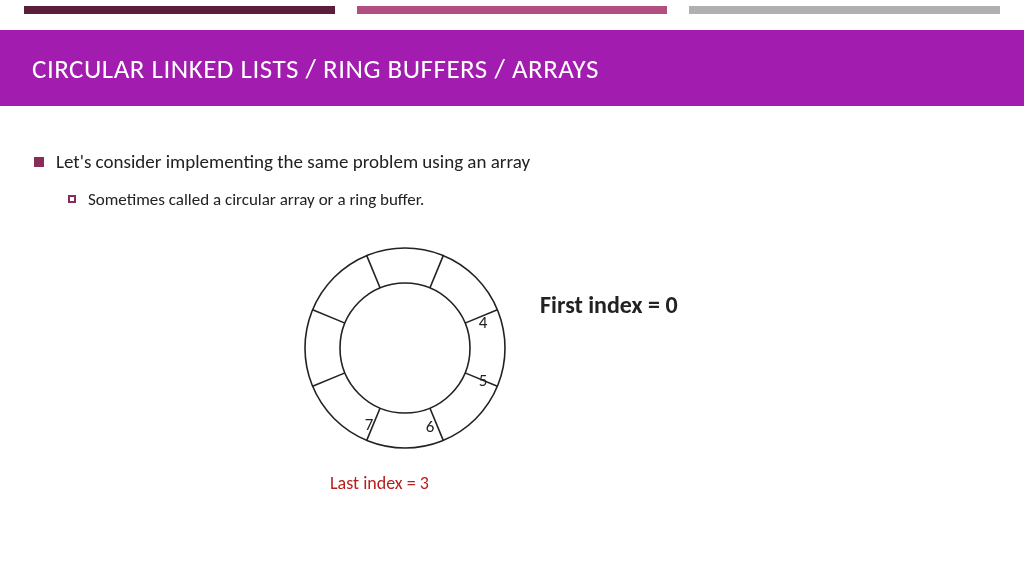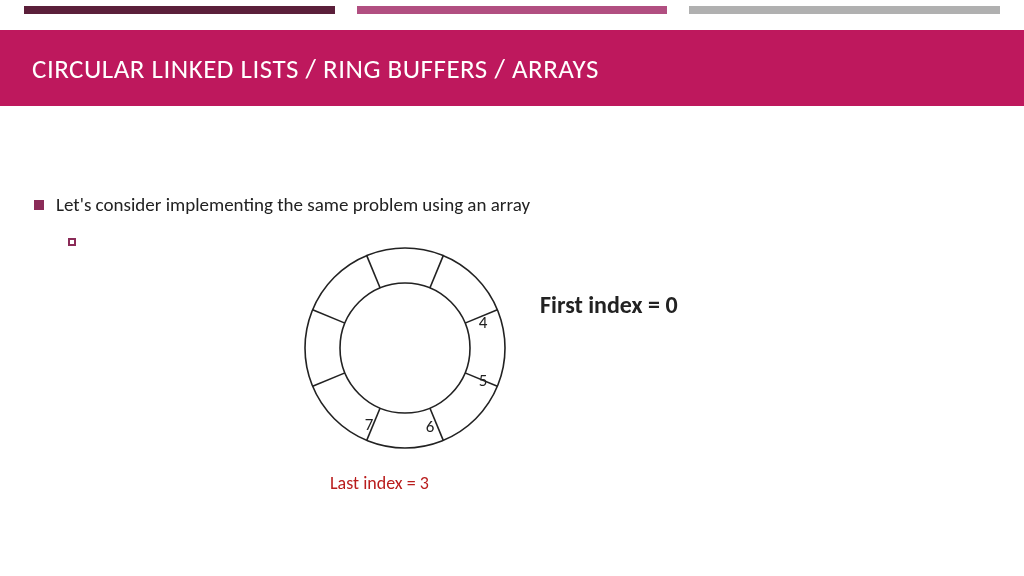--- a/index.html
+++ b/index.html
@@ -6,24 +6,24 @@
   html, body { width: 1024px; height: 576px; font-family: "Segoe UI", Calibri, Arial, sans-serif; background: #fff; color: #222; overflow: hidden; }
   .slide { width: 1024px; height: 576px; position: relative; }
 
   
   .top-stripe { position: absolute; top: 6px; left: 24px; right: 24px; height: 8px; display: flex; gap: 22px; }
   .stripe-seg { flex: 1 1 0; height: 8px; }
   .seg-a { background: #5B1F3A; }
   .seg-b { background: #B14F81; }
   .seg-c { background: #B0B0B0; }
 
-  .title-band { position: absolute; top: 30px; left: 0; right: 0; height: 76px; background: #be185d; display: flex; align-items: center; padding-left: 32px; }
+  .title-band { position: absolute; top: 30px; left: 0; right: 0; height: 76px; background: #a21caf; display: flex; align-items: center; padding-left: 32px; }
   .title-band h1 { color: #fff; font-weight: 400; font-size: 27px; letter-spacing: 0.5px; }
 
-  .body { position: absolute; top: 150px; left: 34px; right: 26px; margin-top: 43px; }
+  .body { position: absolute; top: 150px; left: 34px; right: 26px; }
 
   .bullet-lvl1 { display: flex; align-items: flex-start; gap: 12px; margin-bottom: 16px; }
   .bullet-lvl1 .sq { width: 10px; height: 10px; background: #8B2B58; margin-top: 7px; flex-shrink: 0; }
   .bullet-lvl1 .txt { font-size: 19px; color: #222; }
 
   .bullet-lvl2 { display: flex; align-items: flex-start; gap: 12px; margin-left: 34px; margin-bottom: 20px; }
   .bullet-lvl2 .sq { width: 8px; height: 8px; border: 2px solid #8B2B58; background: #fff; margin-top: 6px; flex-shrink: 0; }
   .bullet-lvl2 .txt { font-size: 17px; color: #222; }
 
   .diagram-area { position: absolute; top: 240px; left: 0; width: 1024px; height: 320px; }
@@ -49,20 +49,21 @@
     <h1>CIRCULAR LINKED LISTS / RING BUFFERS / ARRAYS</h1>
   </div>
 
   <div class="body">
     <div class="bullet-lvl1">
       <div class="sq"></div>
       <div class="txt">Let's consider implementing the same problem using an array</div>
     </div>
     <div class="bullet-lvl2">
       <div class="sq"></div>
+      <div class="txt">Sometimes called a circular array or a ring buffer.</div>
     </div>
   </div>
 
   <div class="diagram-area">
     <div class="ring-wrap">
       <svg viewBox="0 0 230 220">
         <g transform="translate(115,108)">
 
           <circle r="100" fill="none" stroke="#222" stroke-width="1.6"></circle>
           <circle r="65" fill="none" stroke="#222" stroke-width="1.6"></circle>

